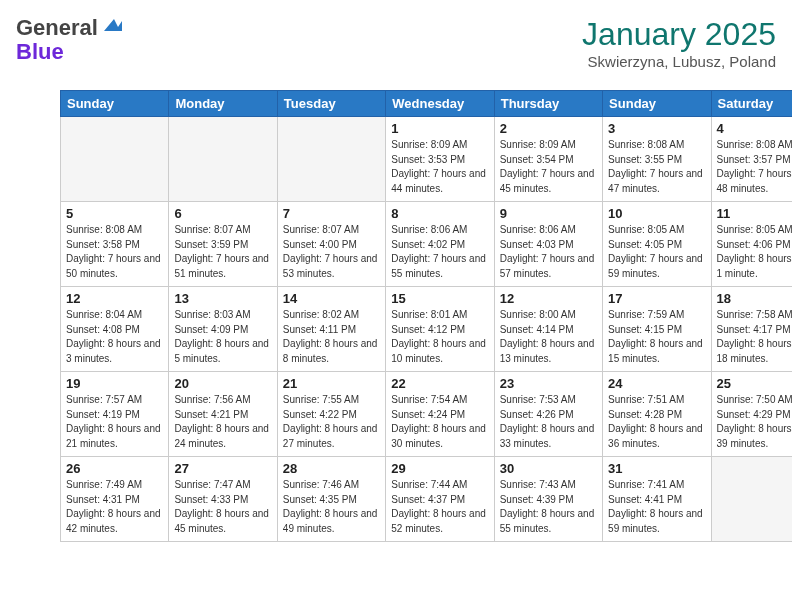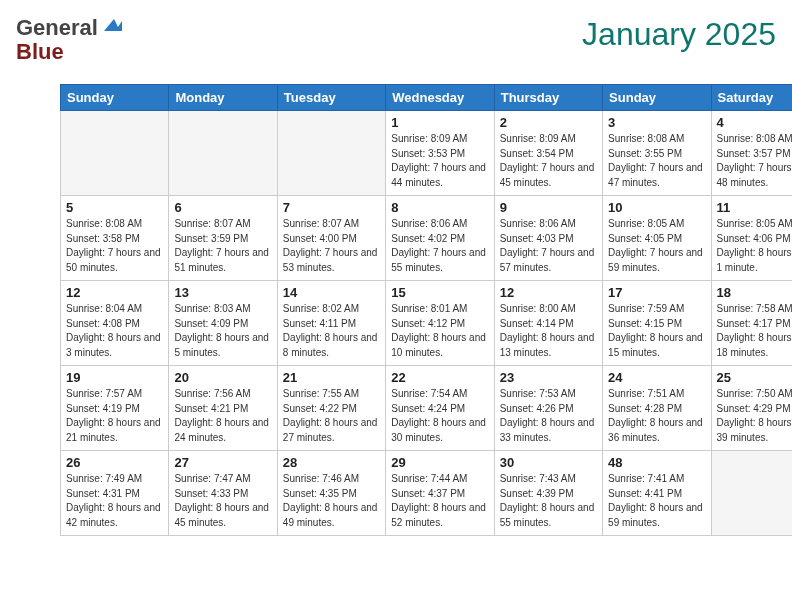--- a/index.html
+++ b/index.html
@@ -20,21 +20,21 @@
       display: flex;
       flex-direction: column;
       align-items: flex-start;
     }
     .logo-text {
       font-size: 22px;
       font-weight: bold;
       line-height: 1.1;
     }
     .logo-general { color: #444; }
-    .logo-blue { color: #7f1d1d; }
+    .logo-blue { color: #6d28d9; }
     .title-block { text-align: right; }
     .calendar-title {
       font-size: 32px;
       font-weight: normal;
       color: #0f766e;
     }
     .calendar-subtitle {
       font-size: 15px;
       color: #555;
     }
@@ -84,20 +84,21 @@
     <div style="display:flex;align-items:center;">
       <span class="logo-text logo-general">General</span>
       <svg width="22" height="18" viewBox="0 0 22 18" style="margin-left:2px;margin-top:-4px;">
         <polygon points="4,14 14,2 18,10 22,4 22,14" fill="#2979c5"></polygon>
       </svg>
     </div>
     <span class="logo-text logo-blue">Blue</span>
   </div>
   <div class="title-block">
     <div class="calendar-title">January 2025</div>
+    <div class="calendar-subtitle">Skwierzyna, Lubusz, Poland</div>
   </div>
 </div>
 
 <table>
   <thead>
     <tr>
     <th>Sunday</th>
         <th>Monday</th>
         <th>Tuesday</th>
         <th>Wednesday</th>
@@ -233,19 +234,19 @@
         </td>
         <td>
           <span class="day-num">29</span>
           <div class="cell-text">Sunrise: 7:44 AM<br>Sunset: 4:37 PM<br>Daylight: 8 hours and 52 minutes.</div>
         </td>
         <td>
           <span class="day-num">30</span>
           <div class="cell-text">Sunrise: 7:43 AM<br>Sunset: 4:39 PM<br>Daylight: 8 hours and 55 minutes.</div>
         </td>
         <td>
-          <span class="day-num">48</span>
+          <span class="day-num">31</span>
           <div class="cell-text">Sunrise: 7:41 AM<br>Sunset: 4:41 PM<br>Daylight: 8 hours and 59 minutes.</div>
         </td>
         <td class="empty"></td>
       </tr>
     </tbody>
 </table>
 
 </body></html>

